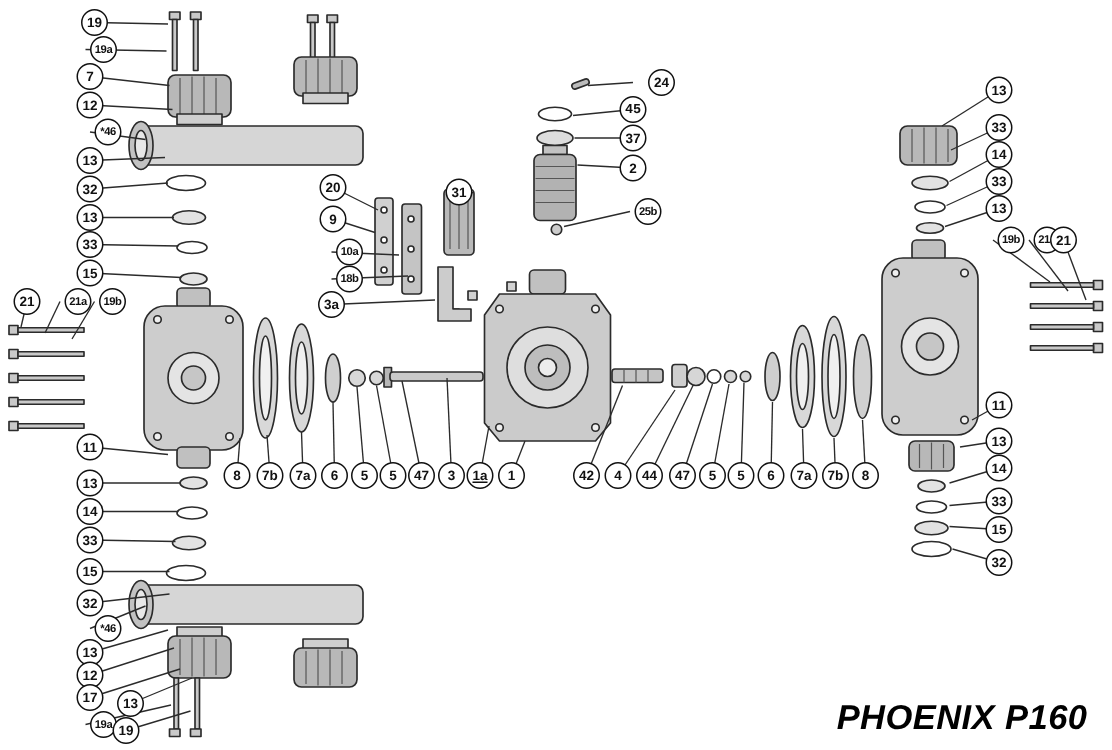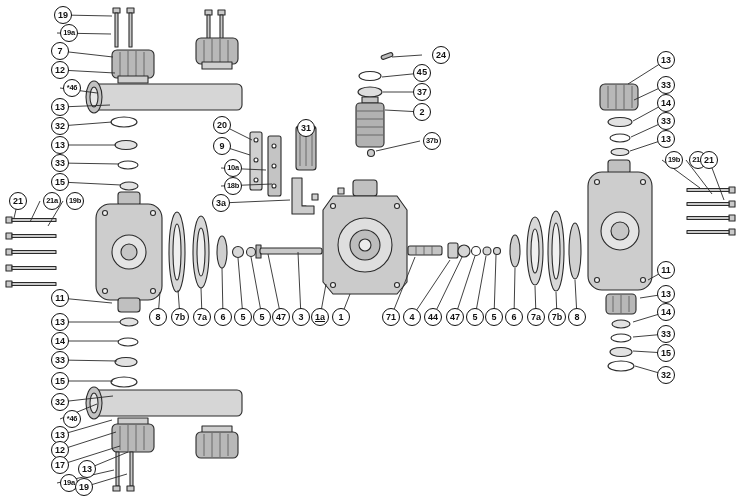--- a/index.html
+++ b/index.html
@@ -351,32 +351,32 @@
       <div class="balloon" style="left: 213px; top: 116px;">20</div>
       <div class="balloon" style="left: 213px; top: 137px;">9</div>
       <div class="balloon small" style="left: 212px; top: 159px;">10a</div>
       <div class="balloon small" style="left: 212px; top: 177px;">18b</div>
       <div class="balloon" style="left: 212px; top: 194px;">3a</div>
       <div class="balloon" style="left: 297px; top: 119px;">31</div>
       <div class="balloon" style="left: 413px; top: 46px; margin-left: 19px;">24</div>
       <div class="balloon" style="left: 413px; top: 64px; font-family: Liberation Mono, monospace;">45</div>
       <div class="balloon" style="left: 413px; top: 83px;">37</div>
       <div class="balloon" style="left: 413px; top: 103px;">2</div>
-      <div class="balloon small" style="left: 411px; top: 132px;">37b</div>
+      <div class="balloon small" style="left: 411px; top: 132px;">25b</div>
       <div class="balloon" style="left: 149px; top: 308px;">8</div>
       <div class="balloon" style="left: 171px; top: 308px;">7b</div>
       <div class="balloon" style="left: 193px; top: 308px;">7a</div>
       <div class="balloon" style="left: 214px; top: 308px;">6</div>
       <div class="balloon" style="left: 234px; top: 308px;">5</div>
       <div class="balloon" style="left: 253px; top: 308px;">5</div>
       <div class="balloon" style="left: 272px; top: 308px;">47</div>
       <div class="balloon" style="left: 292px; top: 308px;">3</div>
       <div class="balloon" style="left: 311px; top: 308px; text-decoration: underline;">1a</div>
       <div class="balloon" style="left: 332px; top: 308px;">1</div>
-      <div class="balloon" style="left: 382px; top: 308px;">71</div>
+      <div class="balloon" style="left: 382px; top: 308px;">42</div>
       <div class="balloon" style="left: 403px; top: 308px;">4</div>
       <div class="balloon" style="left: 424px; top: 308px;">44</div>
       <div class="balloon" style="left: 446px; top: 308px;">47</div>
       <div class="balloon" style="left: 466px; top: 308px;">5</div>
       <div class="balloon" style="left: 485px; top: 308px;">5</div>
       <div class="balloon" style="left: 505px; top: 308px;">6</div>
       <div class="balloon" style="left: 527px; top: 308px;">7a</div>
       <div class="balloon" style="left: 548px; top: 308px;">7b</div>
       <div class="balloon" style="left: 568px; top: 308px;">8</div>
       <div class="balloon" style="left: 657px; top: 51px;">13</div>
@@ -388,13 +388,14 @@
       <div class="balloon small" style="left: 677px; top: 151px;">21a</div>
       <div class="balloon" style="left: 700px; top: 151px;">21</div>
       <div class="balloon" style="left: 657px; top: 261px;">11</div>
       <div class="balloon" style="left: 657px; top: 285px;">13</div>
       <div class="balloon" style="left: 657px; top: 303px;">14</div>
       <div class="balloon" style="left: 657px; top: 325px;">33</div>
       <div class="balloon" style="left: 657px; top: 344px;">15</div>
       <div class="balloon" style="left: 657px; top: 366px;">32</div>
     </div>
 
+  <div id="title">PHOENIX P160</div>
 </div>
 
 </body></html>

